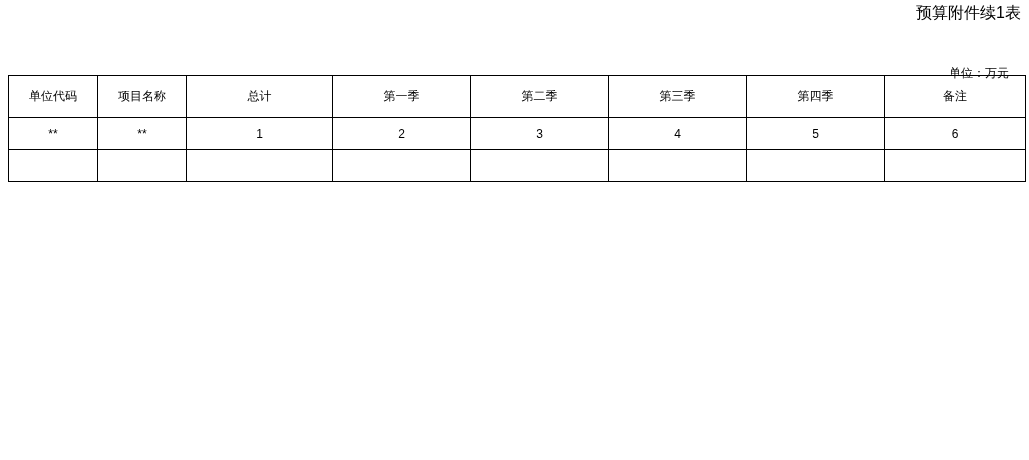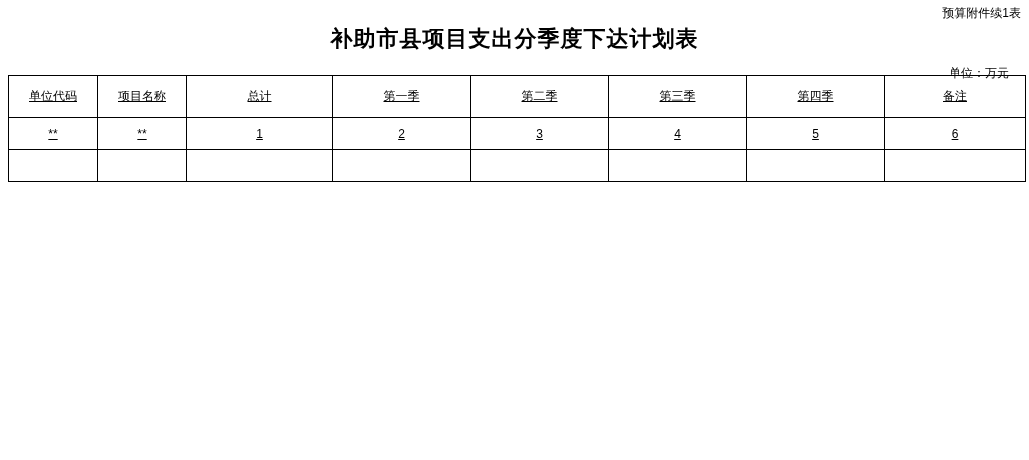--- a/index.html
+++ b/index.html
@@ -17,21 +17,21 @@
   }
   .page {
     position: relative;
     width: 1029px;
     height: 460px;
   }
   .doc-ref {
     position: absolute;
     top: 6px;
     right: 8px;
-    font-size: 12px;
+    font-size: 16px;
     line-height: 14px;
     white-space: nowrap;
   }
   .doc-title {
     position: absolute;
     top: 24px;
     left: 0;
     width: 1029px;
     text-align: center;
     font-family: "DejaVu Serif", "Liberation Serif", serif;
@@ -57,42 +57,40 @@
     table-layout: fixed;
   }
   table.sheet td,
   table.sheet th {
     border: 1px solid #000000;
     font-size: 12px;
     font-weight: normal;
     text-align: center;
     vertical-align: middle;
     padding: 0;
-    text-decoration: underline;
   }
   table.sheet thead td {
     height: 41px;
   }
   table.sheet tbody td {
     height: 31px;
   }
   .col-code { width: 88px; }
   .col-name { width: 88px; }
   .col-total { width: 145px; }
   .col-q { width: 137px; }
   .col-note { width: 140px; }
 </style>
 </head>
 <body>
 
 <div class="page">
 
   <div class="doc-ref">预算附件续1表</div>
 
-  <div class="doc-title">补助市县项目支出分季度下达计划表</div>
 
   <div class="unit-note">单位：万元</div>
 
   <table class="sheet">
     <thead>
       <tr>
         <td class="col-code">单位代码</td>
         <td class="col-name">项目名称</td>
         <td class="col-total">总计</td>
         <td class="col-q">第一季</td>

